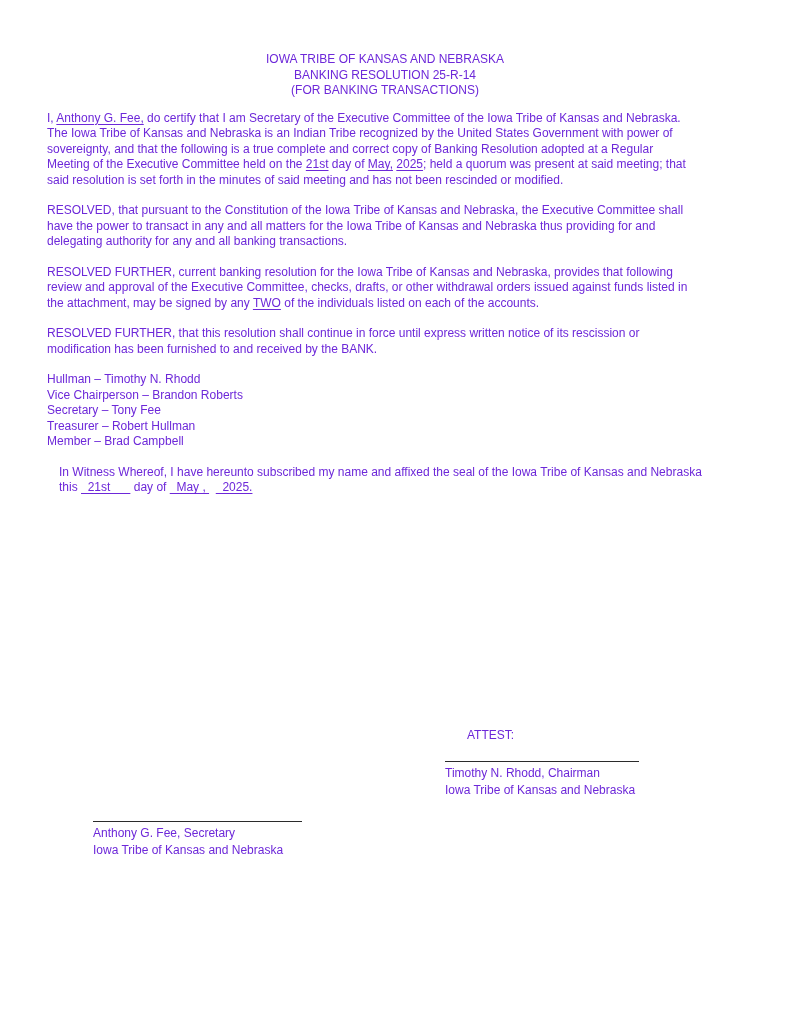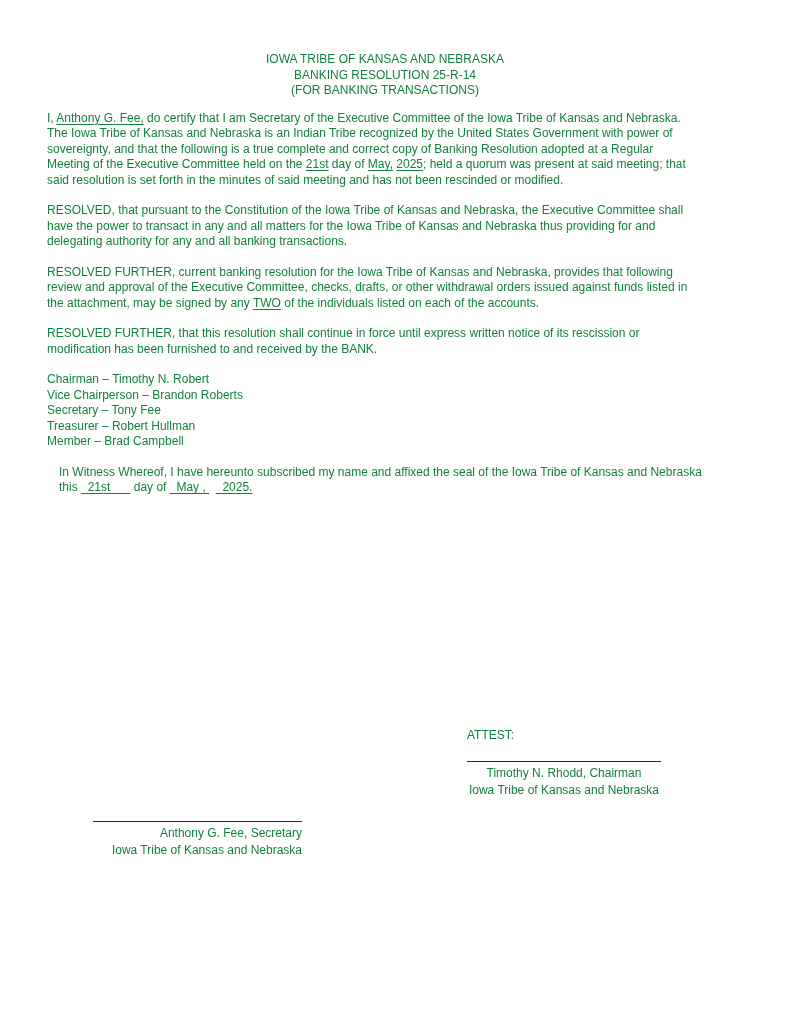--- a/index.html
+++ b/index.html
@@ -4,21 +4,21 @@
 <style>
   html, body { margin: 0; padding: 0; background: #ffffff; }
   .page {
     position: relative;
     width: 791px;
     height: 1024px;
     background: #ffffff;
     font-family: "Liberation Sans", "DejaVu Sans", sans-serif;
     font-size: 12px;
     line-height: 15.5px;
-    color: #15803d;
+    color: #6d28d9;
     overflow: hidden;
   }
   .content {
     position: absolute;
     left: 47px;
     top: 52px;
     width: 720px;
   }
   .doc-header {
     text-align: center;
@@ -41,23 +41,23 @@
   }
   .sig-block {
     position: absolute;
     line-height: 16.5px;
   }
   .sig-block .sig-line {
     height: 9px;
     border-bottom: 1.5px solid #2b2b2b;
     margin-bottom: 3px;
   }
-  .chairman-block { left: 467px; top: 752px; text-align: center; }
+  .chairman-block { left: 445px; top: 752px; }
   .chairman-block .sig-line { width: 194px; }
-  .secretary-block { left: 93px; top: 812px; text-align: right; }
+  .secretary-block { left: 93px; top: 812px; }
   .secretary-block .sig-line { width: 209px; }
 </style>
 </head>
 <body>
 
 <div class="page">
   <div class="content">
 
     <div class="doc-header">
       <div>IOWA TRIBE OF KANSAS AND NEBRASKA</div>
@@ -76,21 +76,21 @@
 have the power to transact in any and all matters for the Iowa Tribe of Kansas and Nebraska thus providing for and
 delegating authority for any and all banking transactions.</span></p>
         <p class="para"><span>RESOLVED FURTHER, current banking resolution for the Iowa Tribe of Kansas and Nebraska, provides that following
 review and approval of the Executive Committee, checks, drafts, or other withdrawal orders issued against funds listed in
 the attachment, may be signed by any </span><span class="u">TWO</span><span> of the individuals listed on each of the accounts.</span></p>
         <p class="para"><span>RESOLVED FURTHER, that this resolution shall continue in force until express written notice of its rescission or
 modification has been furnished to and received by the BANK.</span></p>
       </div>
 
     <div class="officers">
-        <div class="officer">Chairman – Timothy N. Robert</div>
+        <div class="officer">Hullman – Timothy N. Rhodd</div>
         <div class="officer">Vice Chairperson – Brandon Roberts</div>
         <div class="officer">Secretary – Tony Fee</div>
         <div class="officer">Treasurer – Robert Hullman</div>
         <div class="officer">Member – Brad Campbell</div>
       </div>
 
     <p class="witness"><span>In Witness Whereof, I have hereunto subscribed my name and affixed the seal of the Iowa Tribe of Kansas and Nebraska
 this </span><span class="u">&nbsp;&nbsp;21st&nbsp;&nbsp;&nbsp;&nbsp;&nbsp;&nbsp;</span><span> day of </span><span class="u">&nbsp;&nbsp;May&nbsp;,&nbsp;</span><span>&nbsp;&nbsp;</span><span class="u">&nbsp;&nbsp;2025.</span></p>
 
   </div>

